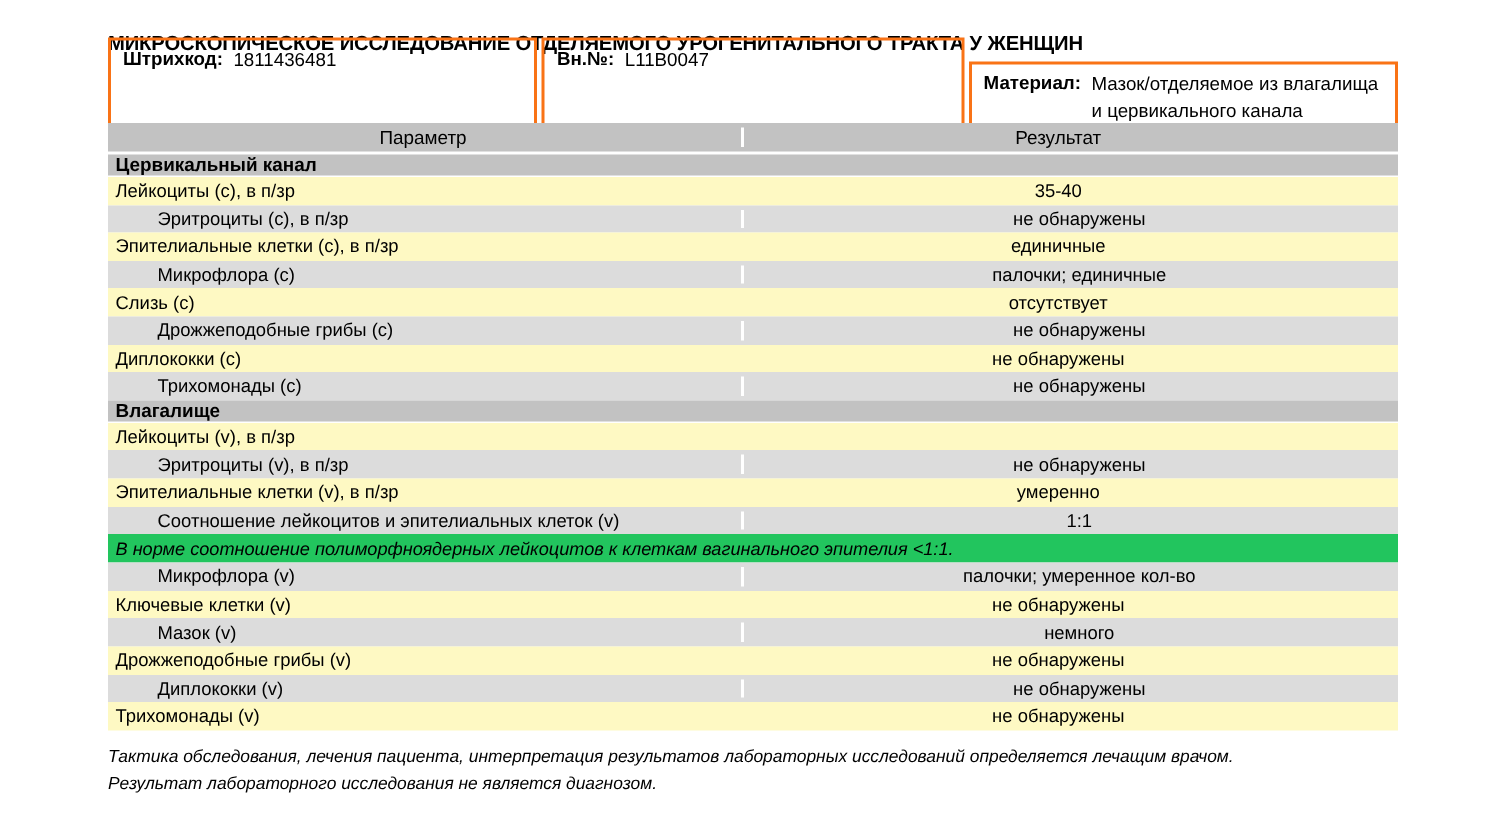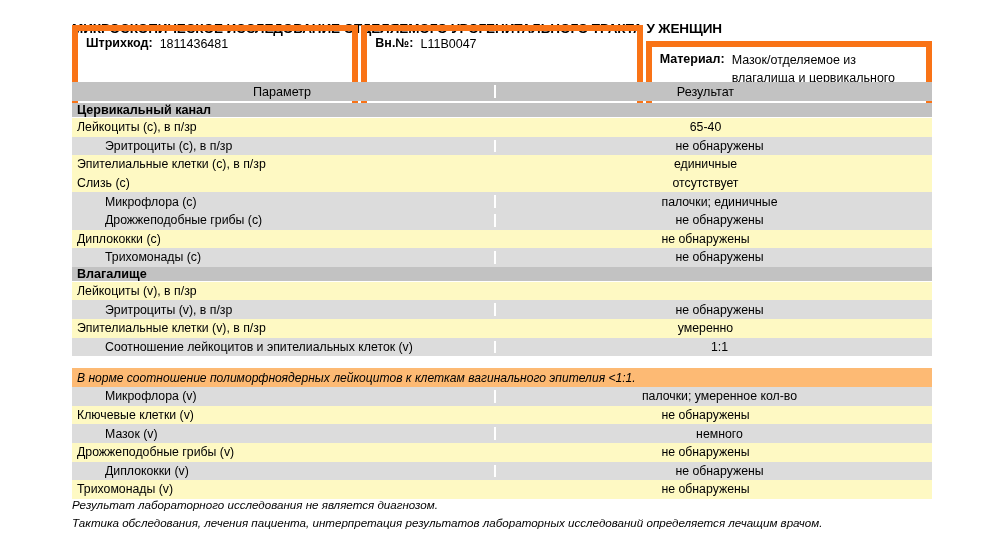--- a/index.html
+++ b/index.html
@@ -36,21 +36,21 @@
   
   .header-boxes {
     position: absolute;
     left: 72px;
     top: 25px;
     width: 860px;
     display: flex;
     align-items: stretch;
   }
   .hbox {
-    border: 6px solid #f97316;
+    border: 2px solid #f97316;
     box-sizing: border-box;
     padding: 5px 4px 4px 8px;
     display: flex;
     align-items: flex-start;
     min-height: 53px;
   }
   .hbox.b1 { width: 290px; }
   .hbox.b2 { width: 285px; margin-left: 3px; }
   .hbox.b3 { width: 290px; margin-left: 3px; margin-top: 16px; }
   .hbox .lbl {
@@ -134,23 +134,22 @@
   }
 
   
   .row.data        { background: #fef9c3; }
   .row.data.shaded { background: #dcdcdc; padding-left: 28px; }
   .row.data.shaded .divider { background: #ffffff; }
   .row.data:not(.shaded) .divider { background: transparent; }
 
   
   .row.note {
-    background: #fdba74;
+    background: #22c55e;
     height: 19px;
-    margin-top: 12px;
   }
   .row.note .c-param {
     width: 860px;
     font-style: italic;
     font-size: 12.1px;
   }
 
   
   .footer {
     position: absolute;
@@ -196,44 +195,44 @@
       <div class="c-result">Результат</div>
     </div>
 
     <div class="row section">
       <div class="c-param">Цервикальный канал</div>
     </div>
 
     <div class="row data">
       <div class="divider"></div>
       <div class="c-param">Лейкоциты (c), в п/зр</div>
-      <div class="c-result">65-40</div>
+      <div class="c-result">35-40</div>
     </div>
     <div class="row data shaded">
       <div class="divider"></div>
       <div class="c-param">Эритроциты (c), в п/зр</div>
       <div class="c-result">не обнаружены</div>
     </div>
     <div class="row data">
       <div class="divider"></div>
       <div class="c-param">Эпителиальные клетки (c), в п/зр</div>
       <div class="c-result">единичные</div>
     </div>
+    <div class="row data shaded">
+      <div class="divider"></div>
+      <div class="c-param">Микрофлора (c)</div>
+      <div class="c-result">палочки; единичные</div>
+    </div>
     <div class="row data">
       <div class="divider"></div>
       <div class="c-param">Слизь (c)</div>
       <div class="c-result">отсутствует</div>
     </div>
     <div class="row data shaded">
       <div class="divider"></div>
-      <div class="c-param">Микрофлора (c)</div>
-      <div class="c-result">палочки; единичные</div>
-    </div>
-    <div class="row data shaded">
-      <div class="divider"></div>
       <div class="c-param">Дрожжеподобные грибы (c)</div>
       <div class="c-result">не обнаружены</div>
     </div>
     <div class="row data">
       <div class="divider"></div>
       <div class="c-param">Диплококки (c)</div>
       <div class="c-result">не обнаружены</div>
     </div>
     <div class="row data shaded">
       <div class="divider"></div>
@@ -295,17 +294,17 @@
     </div>
     <div class="row data">
       <div class="divider"></div>
       <div class="c-param">Трихомонады (v)</div>
       <div class="c-result">не обнаружены</div>
     </div>
 
   </div>
 
   <div class="footer">
+    <p>Тактика обследования, лечения пациента, интерпретация результатов лабораторных исследований определяется лечащим врачом.</p>
     <p>Результат лабораторного исследования не является диагнозом.</p>
-    <p>Тактика обследования, лечения пациента, интерпретация результатов лабораторных исследований определяется лечащим врачом.</p>
   </div>
 
 </div>
 
 </body></html>

